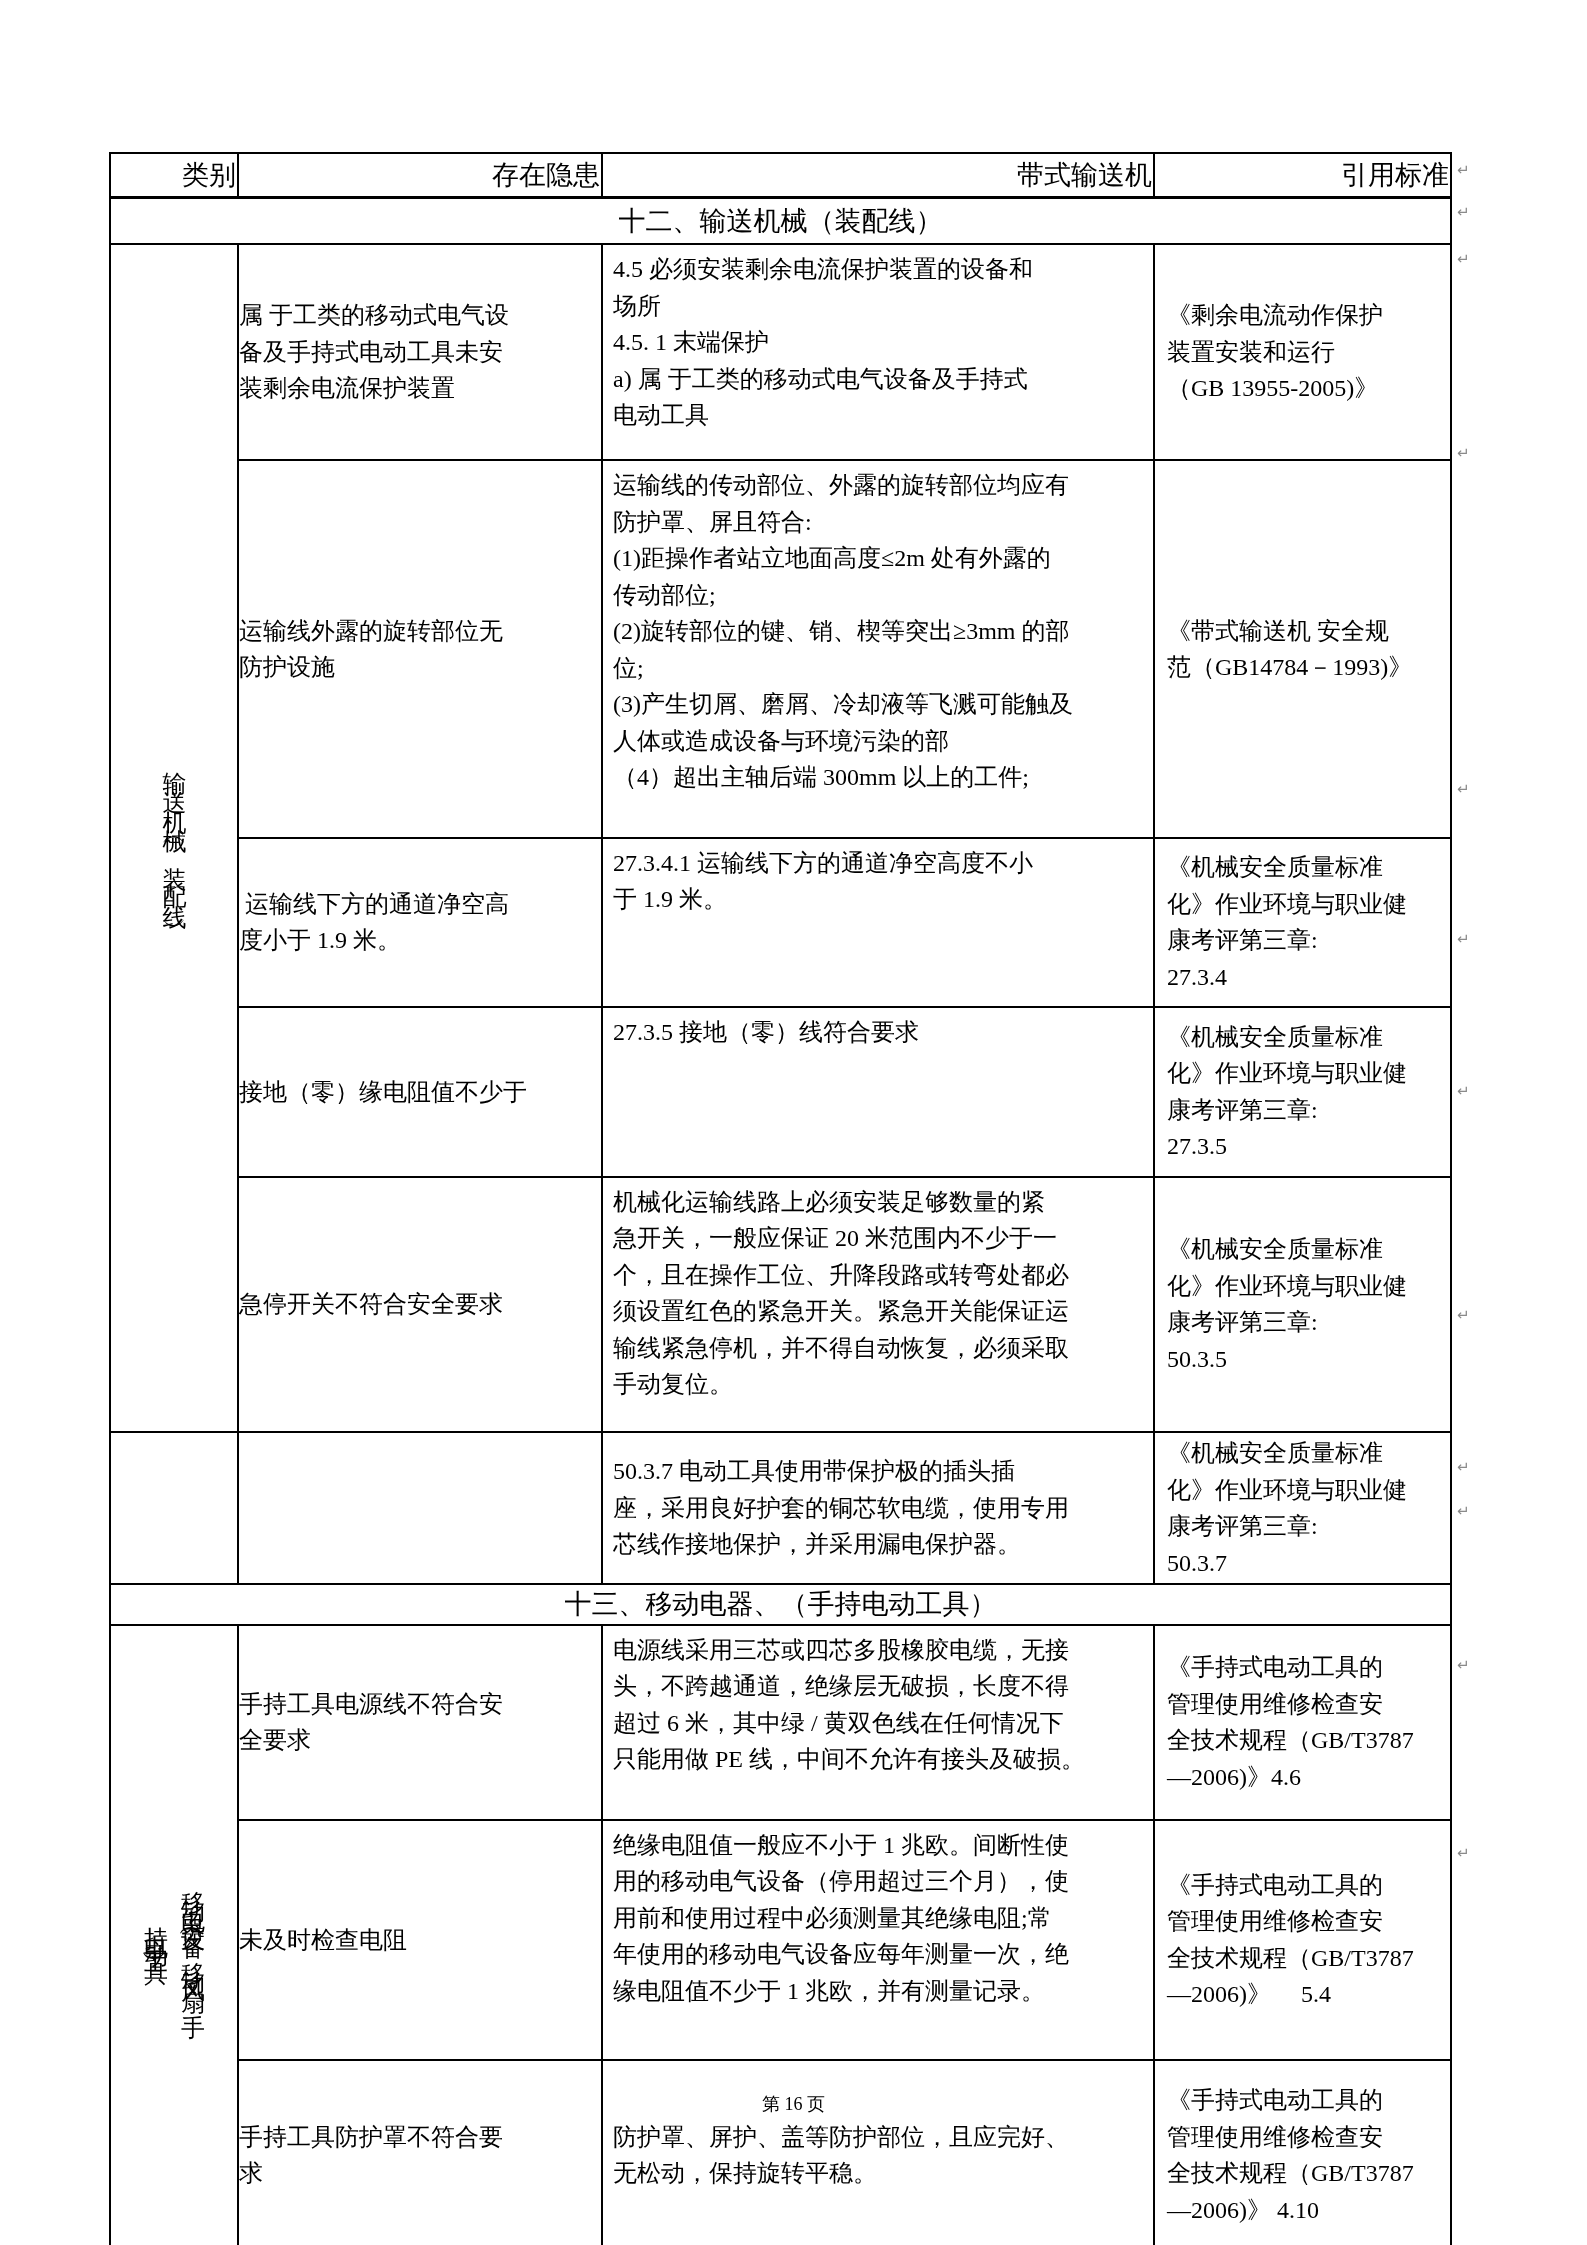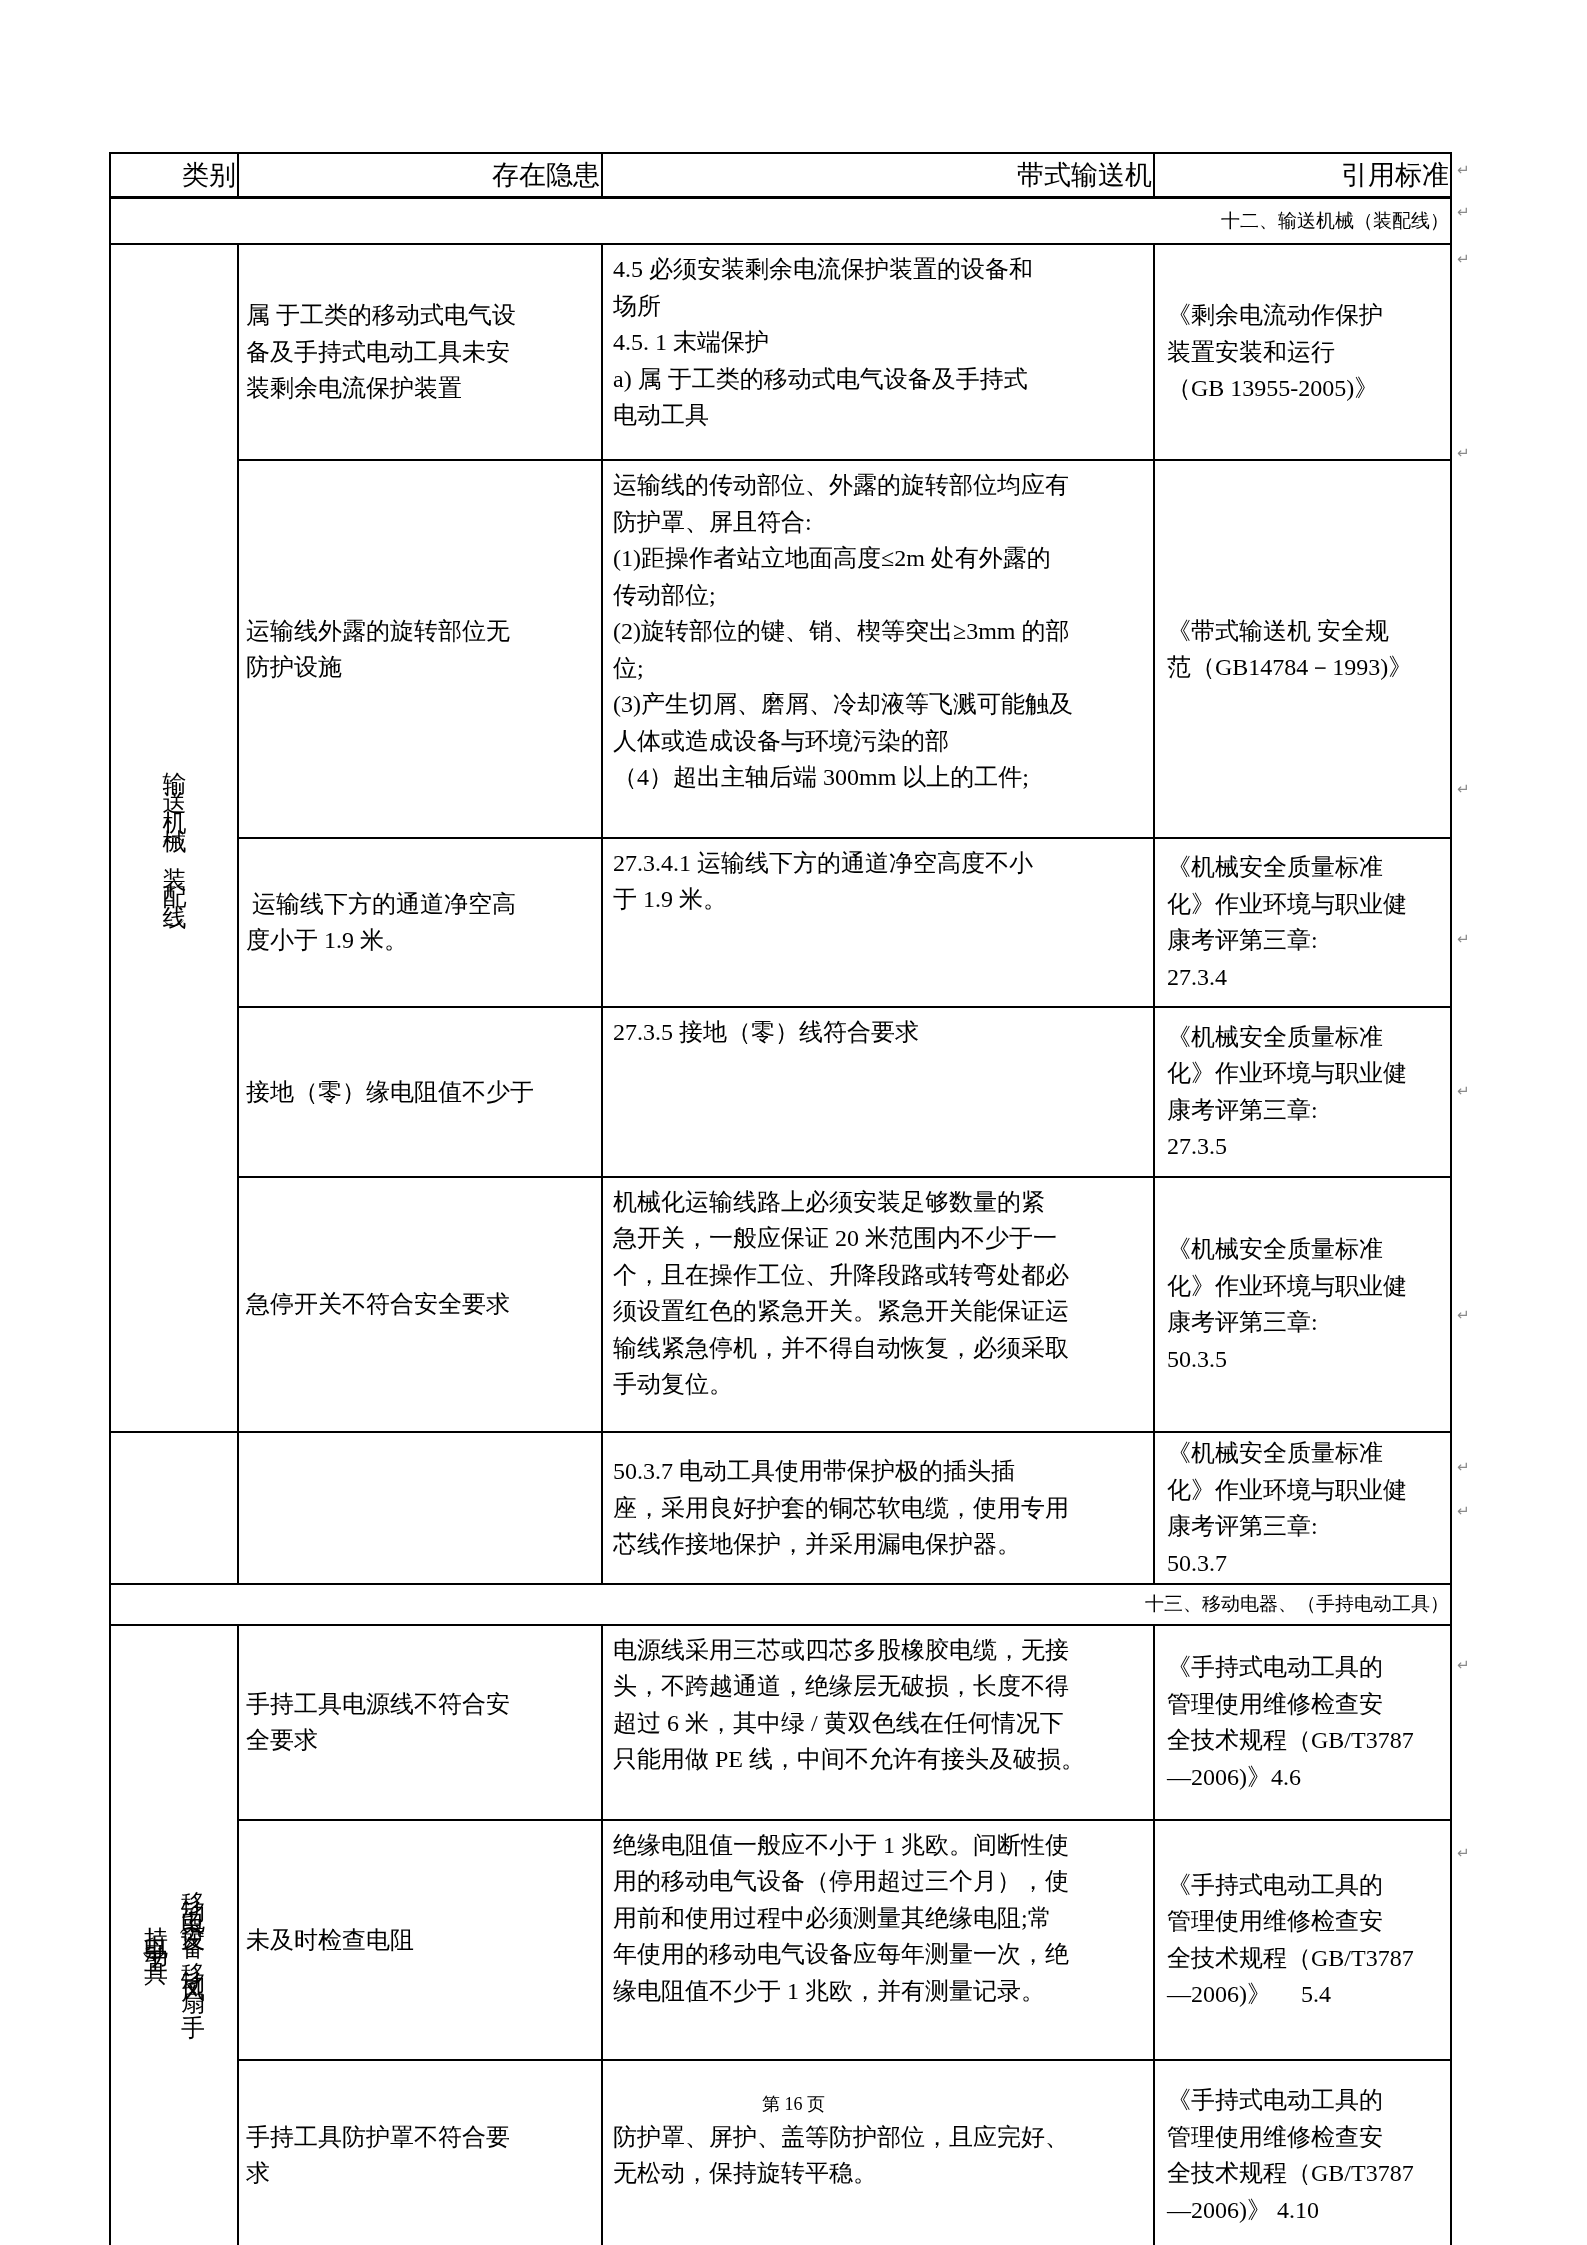--- a/index.html
+++ b/index.html
@@ -19,32 +19,32 @@
     font-size: 24px; line-height: 36.5px;
     white-space: pre-wrap; overflow: hidden;
     vertical-align: top;
   }
   tr.hdr-row td {
     text-align: right; vertical-align: middle;
     font-size: 27px; border-bottom-width: 3px;
     white-space: nowrap;
   }
   tr.sec-row td {
-    text-align: right; vertical-align: middle;
-    font-size: 19px;
+    text-align: center; vertical-align: middle;
+    font-size: 27px;
   }
   td.cat { vertical-align: middle; padding: 0; }
   .vtext {
     writing-mode: vertical-rl;
     margin: 0 auto; text-align: center;
     white-space: pre-wrap; line-height: 37px;
   }
   .v12 { height: 1040px; letter-spacing: 19px; }
   .v13 { height: 478px;  letter-spacing: 9px;  }
-  td.haz { vertical-align: middle; padding: 2px 18px 2px 7px; }
+  td.haz { vertical-align: middle; padding: 2px 18px 2px 0; }
   td.mea { vertical-align: top;    padding: 6px 4px 2px 10px; }
   td.mea.mid { vertical-align: middle; padding-top: 2px; }
   td.ref { vertical-align: middle; padding: 2px 2px 2px 12px; }
   .mark {
     position: absolute; left: 1457px;
     color: #8a8a8a; font-size: 15px;
     font-family: "DejaVu Sans", sans-serif;
     line-height: 1;
   }
   .footer {

